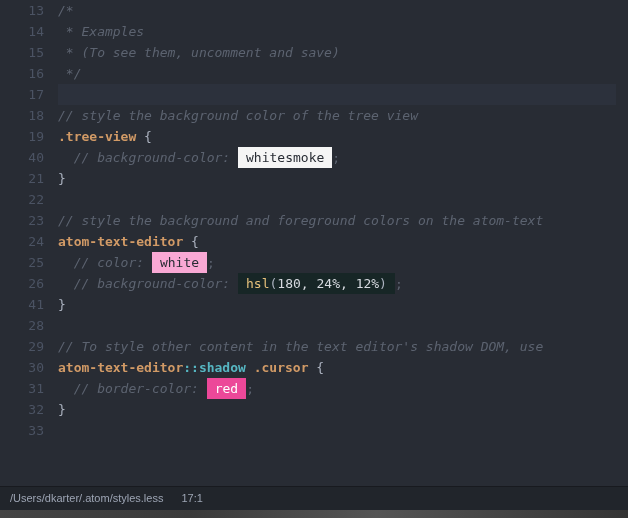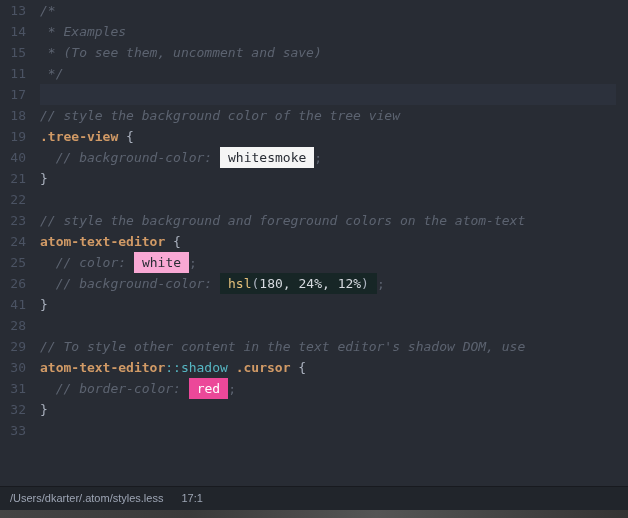--- a/index.html
+++ b/index.html
@@ -22,32 +22,33 @@
   position: relative;
 }
 .gutter {
   width: 34px;
   background: #282c34;
   color: #4b5363;
   text-align: right;
   padding-right: 8px;
   user-select: none;
   flex-shrink: 0;
+  margin-left: 18px;
 }
 .gutter .ln { height: 21px; }
 .code {
   flex: 1;
   padding-left: 6px;
   position: relative;
 }
 .line { height: 21px; white-space: pre; }
 .indent-guide { color: #3b4048; }
 .c-comment { color: #5c6370; font-style: italic; }
 .c-selector { color: #d19a66; font-weight: bold; }
-.c-pseudo { color: #56b6c2; }
+.c-pseudo { color: #56b6c2; font-weight: bold; }
 .c-brace { color: #abb2bf; }
 .c-func { color: #e5c07b; }
 .c-paren { color: #abb2bf; }
 .swatch { display: inline-block; padding: 0 8px; border-radius: 0; color: #282c34; }
 .sw-whitesmoke { background: #f5f5f5; }
 .sw-white { background: #f9a8d4; }
 .sw-hsl { background: hsl(180,24%,12%); color: #d7dae0; }
 .sw-red { background: #ec4899; color: #fff; }
 .semi-dim { color: #5c6370; }
 .status-bar {
@@ -69,21 +70,21 @@
 }
 </style>
 </head>
 <body>
 
 <div class="editor-area">
   <div class="gutter">
     <div class="ln">13</div>
     <div class="ln">14</div>
     <div class="ln">15</div>
-    <div class="ln">11</div>
+    <div class="ln">16</div>
     <div class="ln">17</div>
     <div class="ln">18</div>
     <div class="ln">19</div>
     <div class="ln">40</div>
     <div class="ln">21</div>
     <div class="ln">22</div>
     <div class="ln">23</div>
     <div class="ln">24</div>
     <div class="ln">25</div>
     <div class="ln">26</div>

